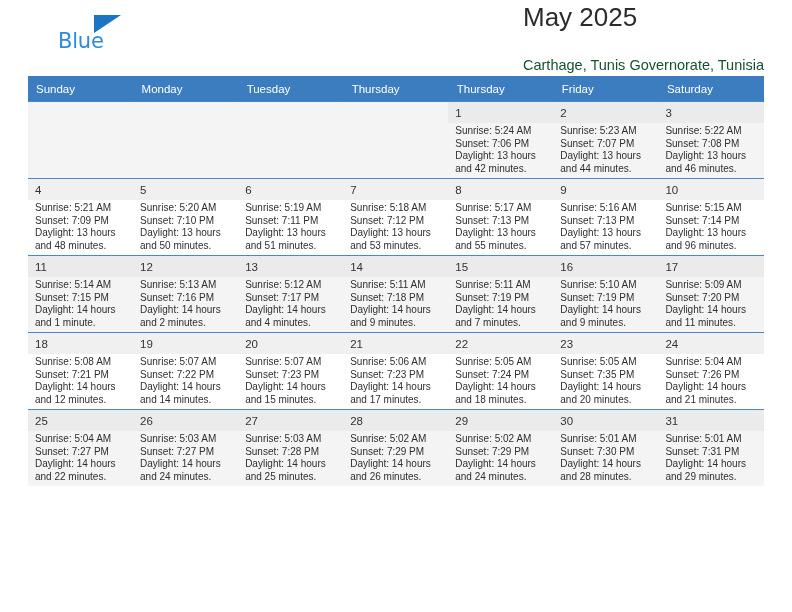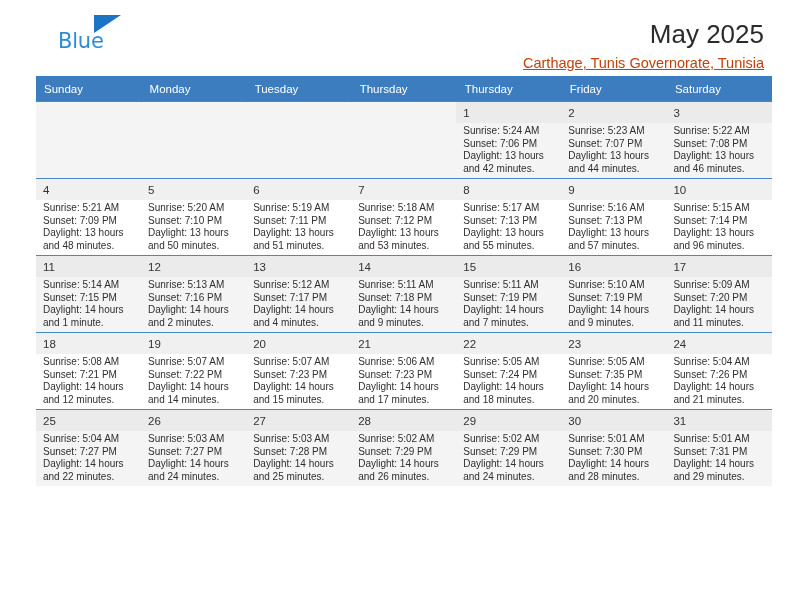--- a/index.html
+++ b/index.html
@@ -59,44 +59,41 @@
     position: absolute;
     left: 30px;
     top: 21px;
     font-size: 21px;
     letter-spacing: -0.2px;
     color: #2e8bd6;
     font-family: "DejaVu Sans", sans-serif;
     text-align: center;
   }
   .title-block {
-    text-align: right;
-    padding-top: 17px;
+    padding-top: 0;
   }
   .cal-title {
     font-size: 26px;
     color: #2b2b2b;
     line-height: 34px;
     white-space: nowrap;
   }
   .cal-subtitle {
     font-size: 14.5px;
-    color: #c2410c;
+    color: #14532d;
     line-height: 24px;
-    margin-top: 0;
+    margin-top: 19px;
     white-space: nowrap;
-    text-decoration: underline;
   }
 
   
   .calendar {
     width: 736px;
     border-collapse: collapse;
     table-layout: fixed;
-    margin-left: 8px;
   }
   .calendar th {
     background: #3c7dbf;
     color: #ffffff;
     font-size: 11.5px;
     font-weight: normal;
     text-align: left;
     padding: 6px 0 6px 8px;
     height: 13px;
     border-right: 1px solid #3c7dbf;

